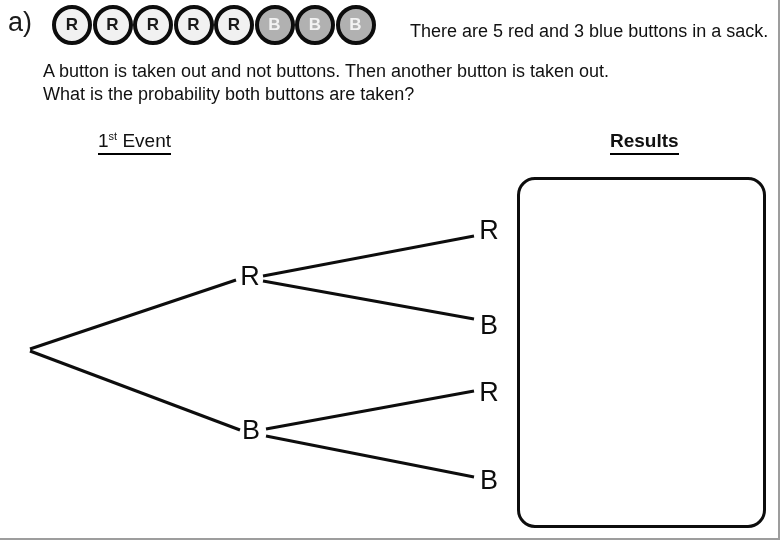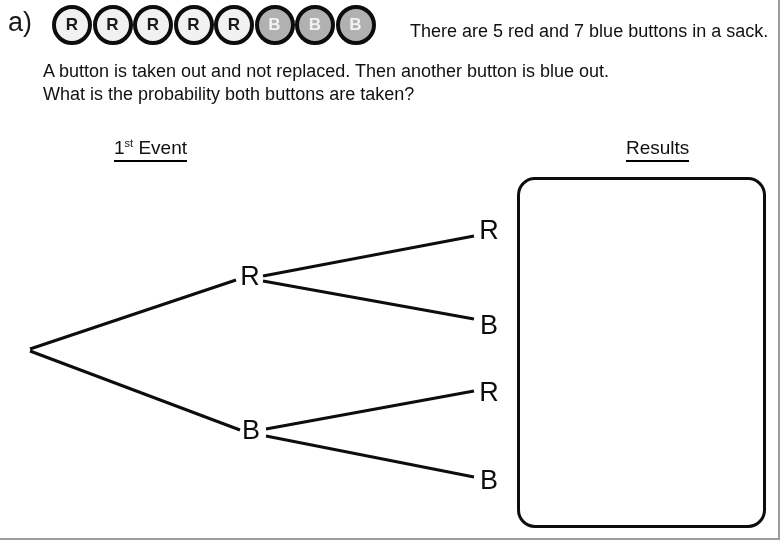--- a/index.html
+++ b/index.html
@@ -49,34 +49,33 @@
     white-space: nowrap;
   }
   .problem-text {
     position: absolute;
     left: 43px; top: 60px;
     font-size: 18px;
     line-height: 23px;
   }
   .col-header {
     position: absolute;
-    top: 137px;
+    top: 130px;
     font-size: 19px;
     border-bottom: 2px solid #000;
     padding-bottom: 1px;
     white-space: nowrap;
-    margin-left: 16px;
   }
   .col-header sup {
     font-size: 11px;
     line-height: 0;
   }
   .hdr-first  { left: 98px; }
   .hdr-second { left: 338px; }
-  .hdr-results{ left: 610px; }
+  .hdr-results{ left: 610px; font-weight: bold; }
   .tree-svg {
     position: absolute;
     left: 0; top: 0;
     width: 780px; height: 540px;
   }
   .tree-label {
     position: absolute;
     width: 24px;
     text-align: center;
     font-size: 27px;
@@ -109,24 +108,24 @@
     <span class="btn-circle btn-red">R</span>
     <span class="btn-circle btn-red">R</span>
     <span class="btn-circle btn-red">R</span>
     <span class="btn-circle btn-red">R</span>
     <span class="btn-circle btn-red">R</span>
     <span class="btn-circle btn-blue">B</span>
     <span class="btn-circle btn-blue">B</span>
     <span class="btn-circle btn-blue">B</span>
   </div>
 
-  <div class="intro-text">There are 5 red and 7 blue buttons in a sack.</div>
+  <div class="intro-text">There are 5 red and 3 blue buttons in a sack.</div>
 
   <div class="problem-text">
-    <div>A button is taken out and not replaced. Then another button is blue out.</div>
+    <div>A button is taken out and not buttons. Then another button is taken out.</div>
     <div>What is the probability both buttons are taken?</div>
   </div>
 
   <div class="col-header hdr-first"><span>1</span><sup>st</sup><span> Event</span></div>
 
 
   <div class="col-header hdr-results">Results</div>
 
   <svg class="tree-svg" viewBox="0 0 780 540" xmlns="http://www.w3.org/2000/svg">
     <line x1="30" y1="349" x2="236" y2="280" stroke="#0d0d0d" stroke-width="3"></line>

